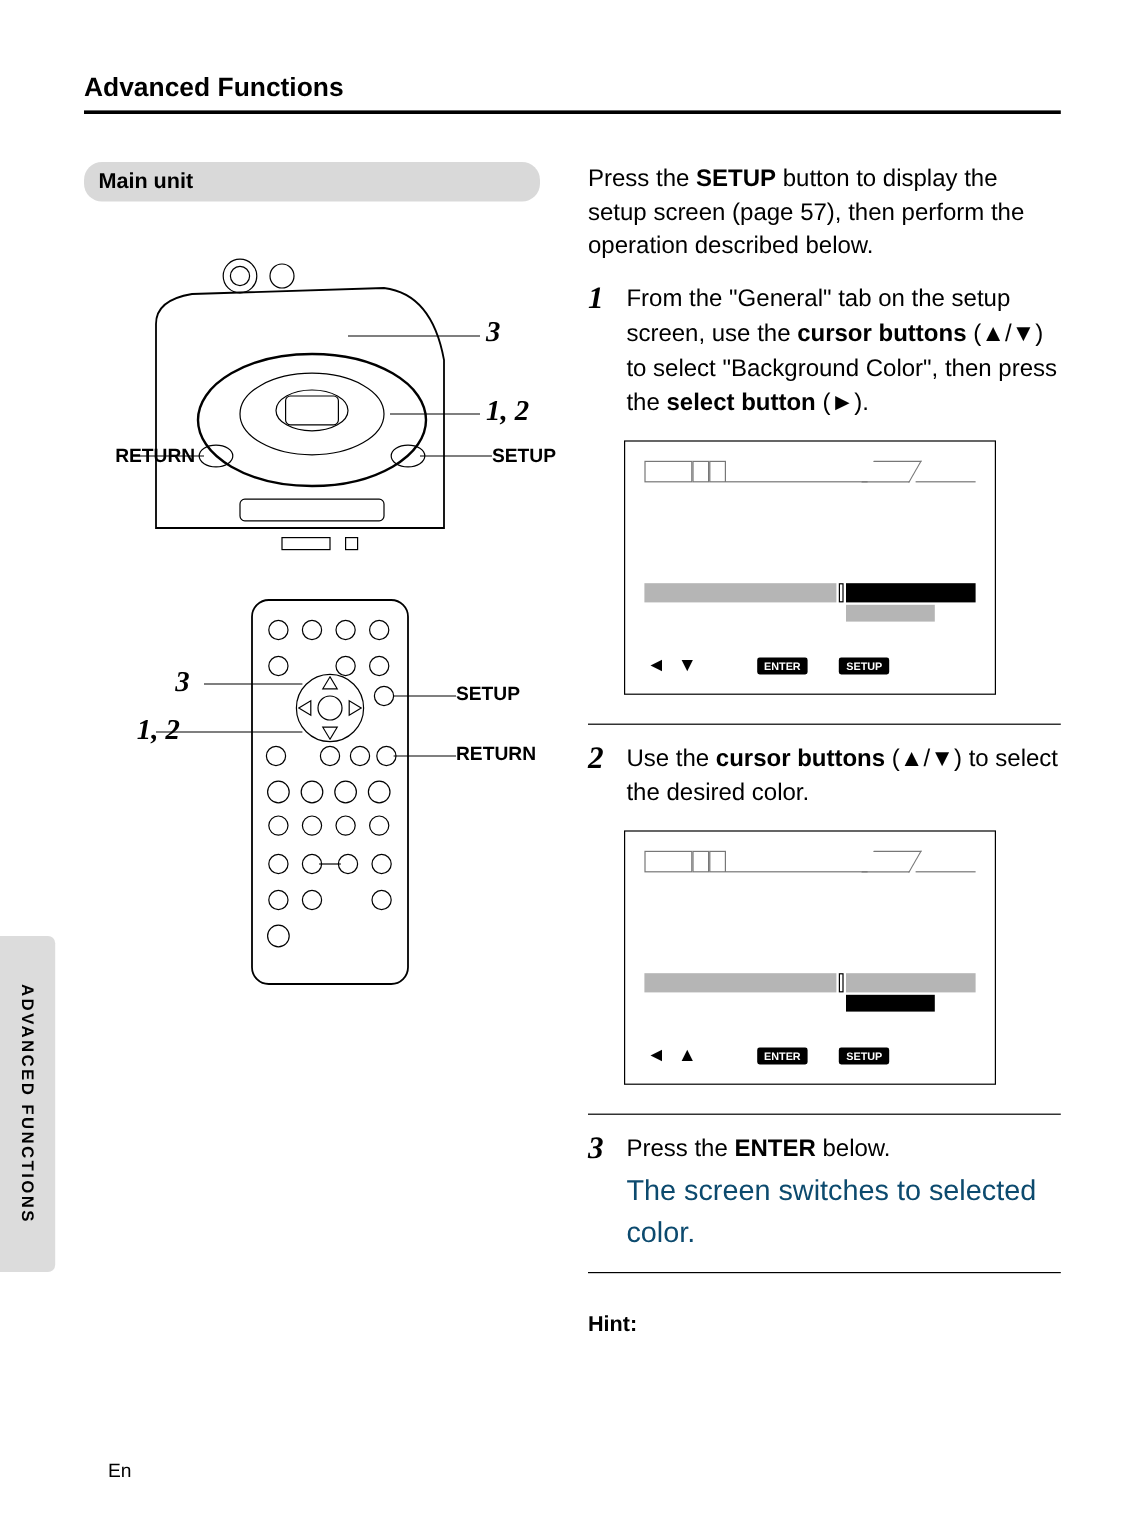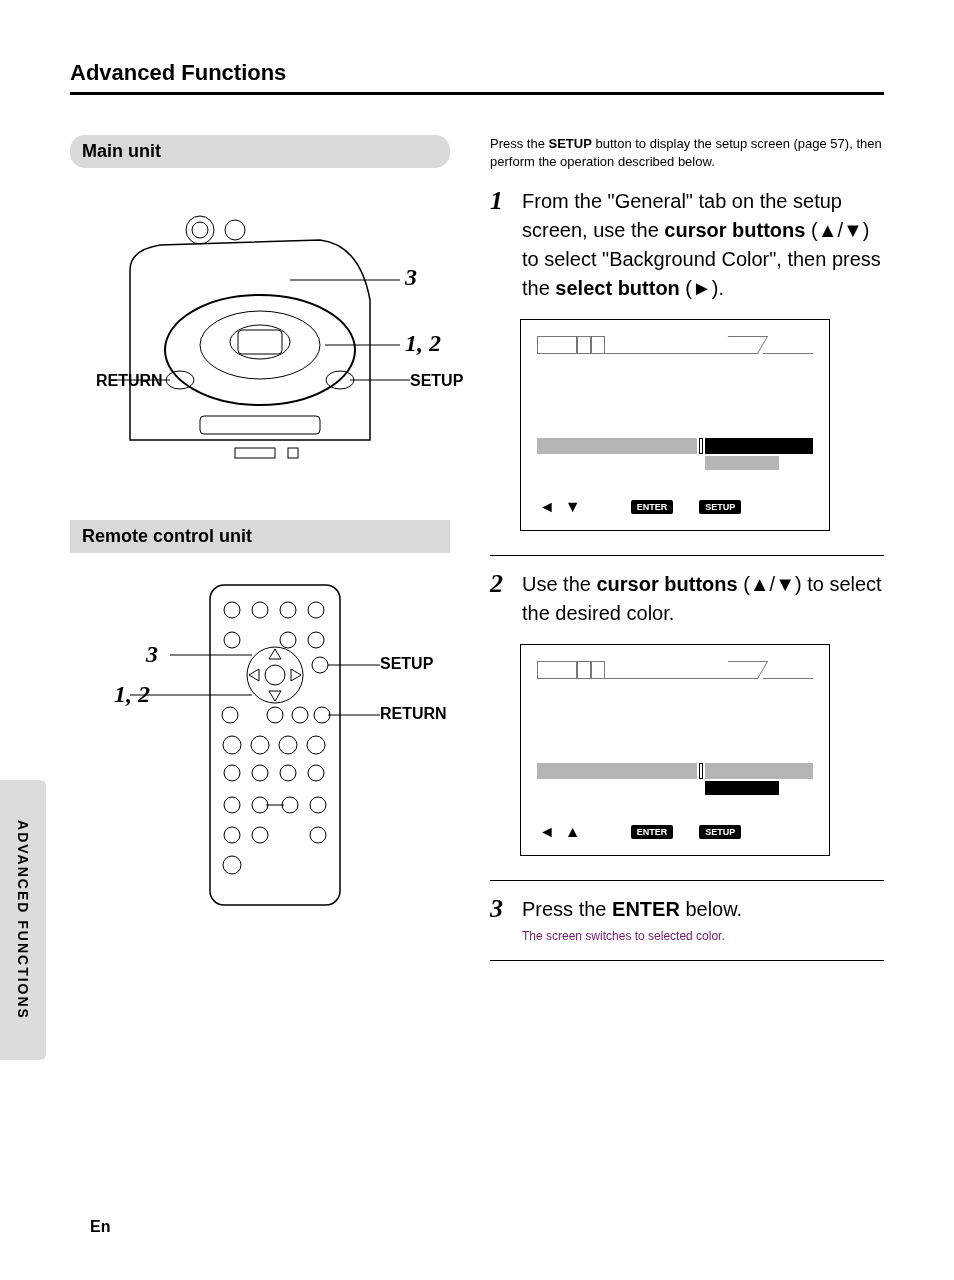--- a/index.html
+++ b/index.html
@@ -44,33 +44,33 @@
     font-family: Georgia, 'Times New Roman', serif;
     font-size: 24px;
   }
   .callout-label {
     position: absolute;
     font-weight: bold;
     font-size: 16px;
   }
   .remote-area { position: relative; width: 100%; height: 360px; }
   .remote-area svg { width: 100%; height: 100%; }
-  .intro-text { font-size: 13px; line-height: 1.4; margin-bottom: 16px; }
+  .intro-text { font-size: 20px; line-height: 1.4; margin-bottom: 16px; }
   .step { display: flex; gap: 10px; margin-bottom: 14px; }
   .step-num {
     font-family: Georgia, 'Times New Roman', serif;
     font-style: italic;
     font-weight: bold;
     font-size: 26px;
     line-height: 1.1;
     width: 22px;
     flex-shrink: 0;
   }
   .step-body { font-size: 20px; line-height: 1.45; flex: 1; }
-  .step-sub { font-size: 12px; color: #701a75; margin-top: 4px; }
+  .step-sub { font-size: 24px; color: #0c4a6e; margin-top: 4px; }
   .screen-box {
     border: 1px solid #000;
     width: 310px;
     margin: 16px 0 24px 30px;
     padding: 10px;
   }
   .screen-inner { position: relative; height: 190px; }
   .tab-row { display: flex; height: 18px; }
   .tab { border: 1px solid #777; height: 18px; }
   .screen-icons {
@@ -96,21 +96,20 @@
     font-weight: bold;
     font-size: 14px;
     letter-spacing: 2px;
     white-space: nowrap;
   }
   .footer {
     position: absolute;
     bottom: 44px;
     left: 90px;
     font-size: 16px;
-    font-weight: bold;
   }
   .hint-block { margin-top: 30px; font-size: 18px; line-height: 1.4; }
   .hint-title { font-weight: bold; margin-bottom: 2px; }
   .band-grey { position: absolute; background: #b5b5b5; }
   .band-black { position: absolute; background: #000; }
   .marker { position: absolute; width: 4px; height: 16px; background: #fff; border: 1px solid #000; }
 </style>
 </head>
 <body>
 
@@ -146,21 +145,20 @@
         <line x1="255" y1="165" x2="330" y2="165" stroke="#000"></line>
         <line x1="100" y1="200" x2="40" y2="200" stroke="#000"></line>
         <line x1="280" y1="200" x2="340" y2="200" stroke="#000"></line>
       </svg>
       <div class="callout" style="left:335px; top:84px;">3</div>
       <div class="callout" style="left:335px; top:150px;">1, 2</div>
       <div class="callout-label" style="left:26px; top:192px;">RETURN</div>
       <div class="callout-label" style="left:340px; top:192px;">SETUP</div>
     </div>
 
-    <div class="label-box" style="margin-top:40px;">Remote control unit</div>
 
     <div class="remote-area">
       <svg viewBox="0 0 380 360">
 
         <rect x="140" y="20" width="130" height="320" rx="14" fill="none" stroke="#000" stroke-width="1.5"></rect>
 
         <g fill="none" stroke="#000">
           <circle cx="162" cy="45" r="8"></circle>
             <circle cx="190" cy="45" r="8"></circle>
             <circle cx="218" cy="45" r="8"></circle>
@@ -293,20 +291,21 @@
       <div class="step-num">3</div>
       <div class="step-body">
         <span>Press the </span><b>ENTER</b><span> below.</span>
         <div class="step-sub">The screen switches to selected color.</div>
       </div>
     </div>
 
     <div class="divider"></div>
 
     <div class="hint-block">
+      <div class="hint-title">Hint:</div>
     </div>
   </div>
 </div>
 
 <div class="side-tab">
   <div class="side-tab-text">ADVANCED FUNCTIONS</div>
 </div>
 
 <div class="footer">En</div>
 

